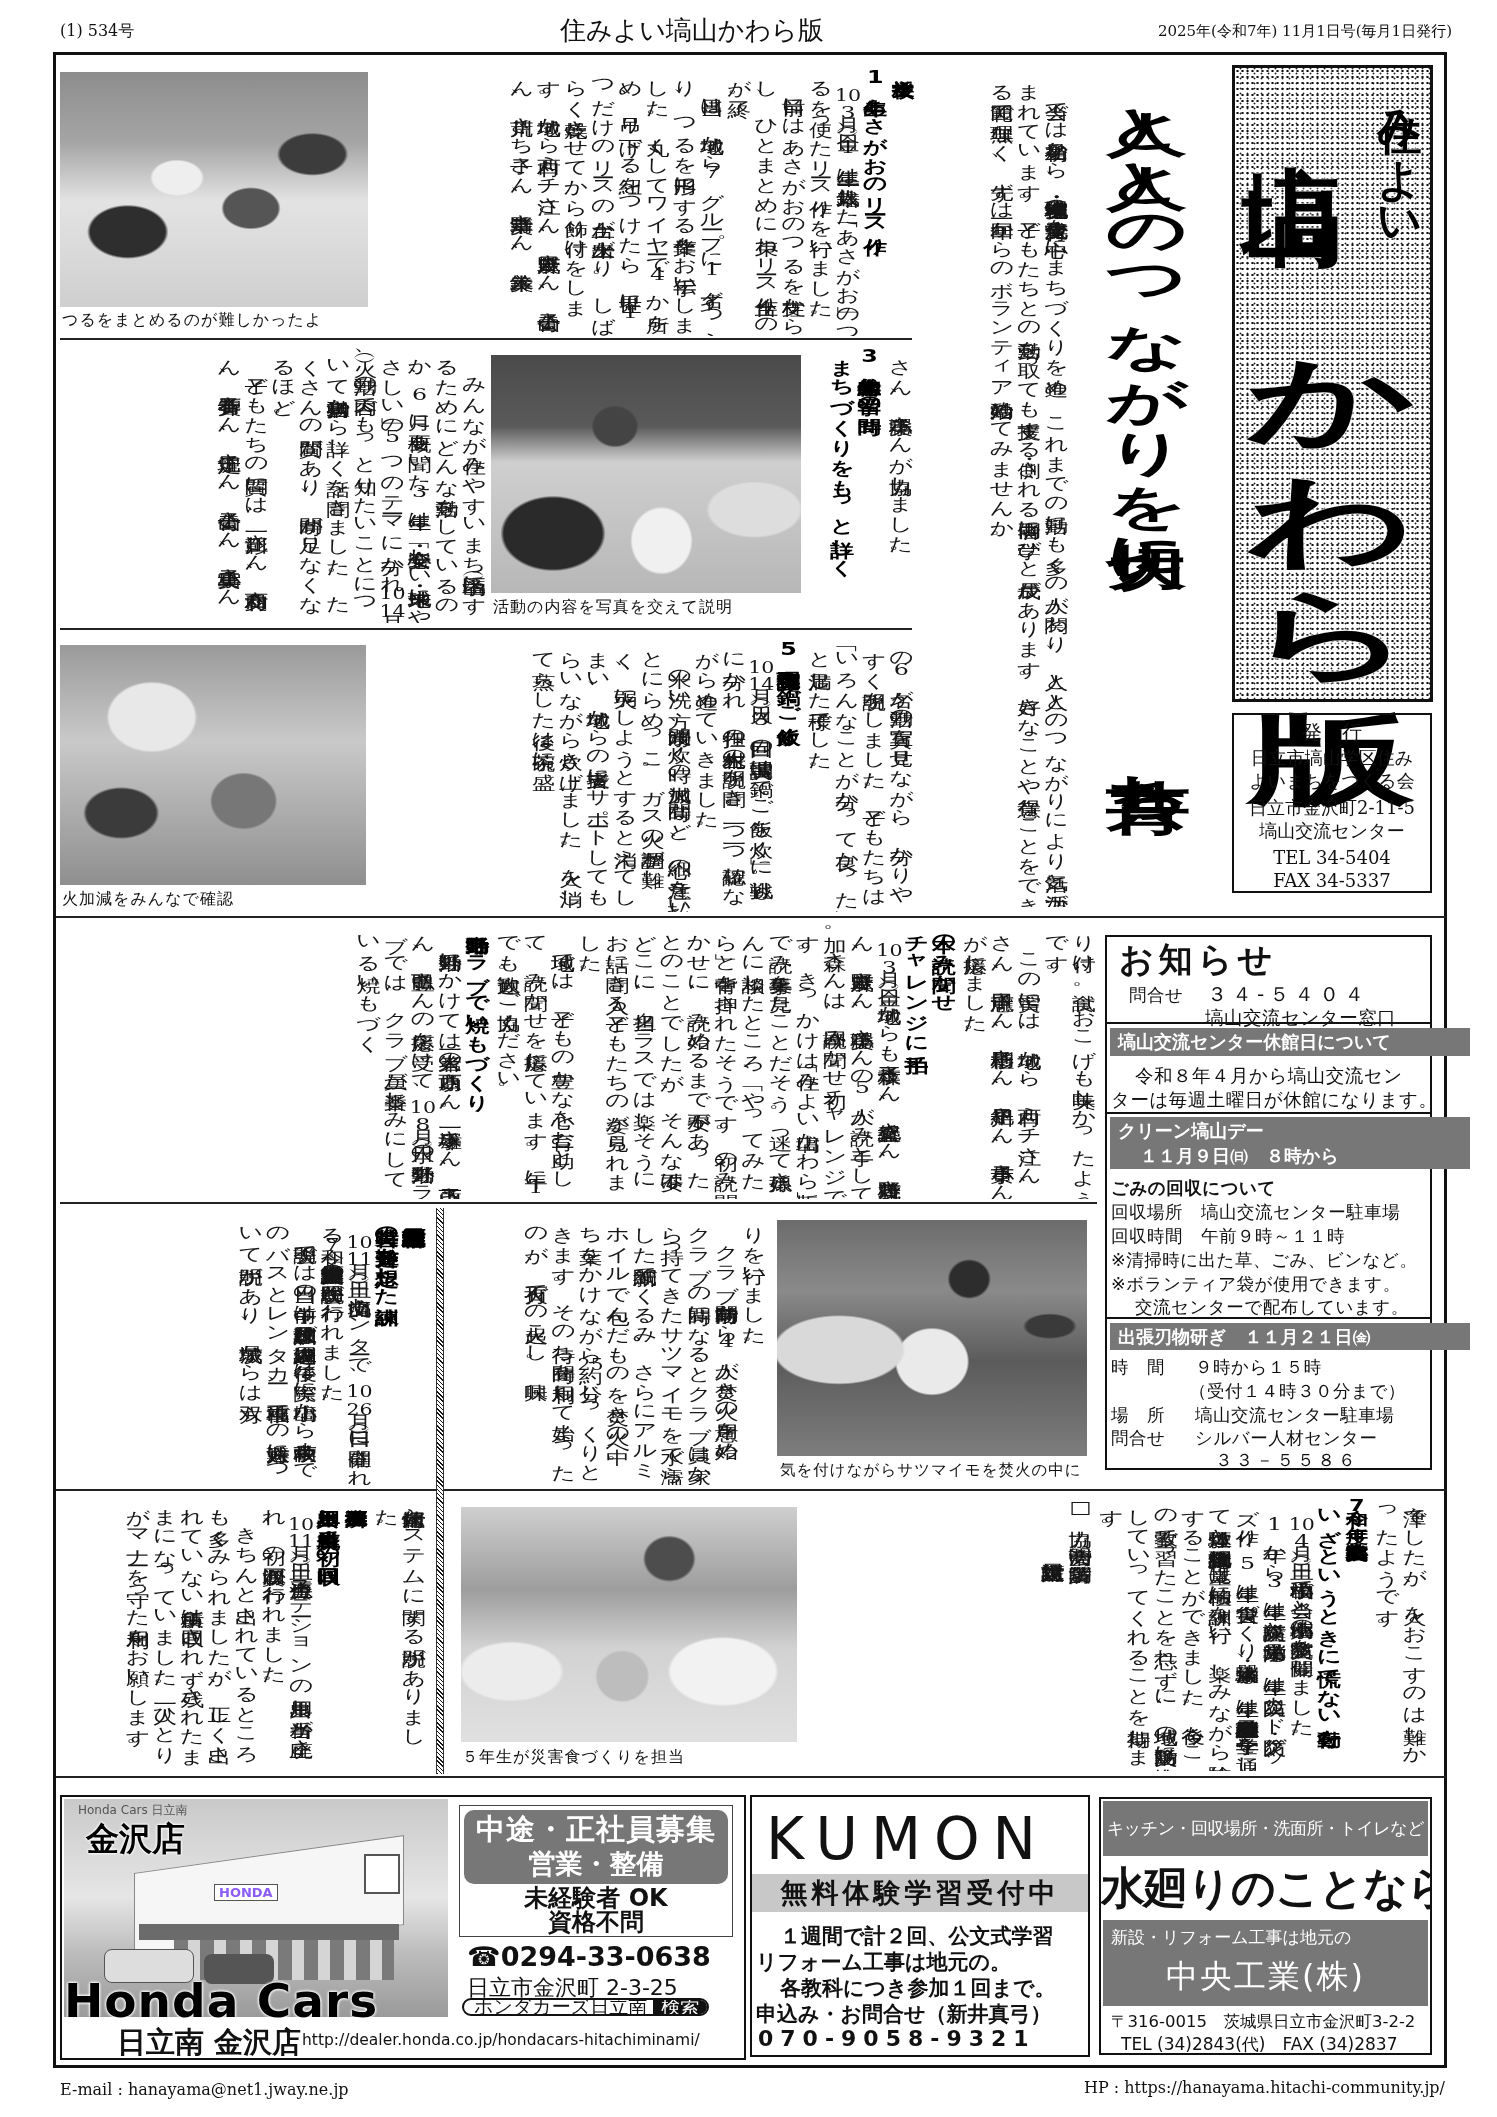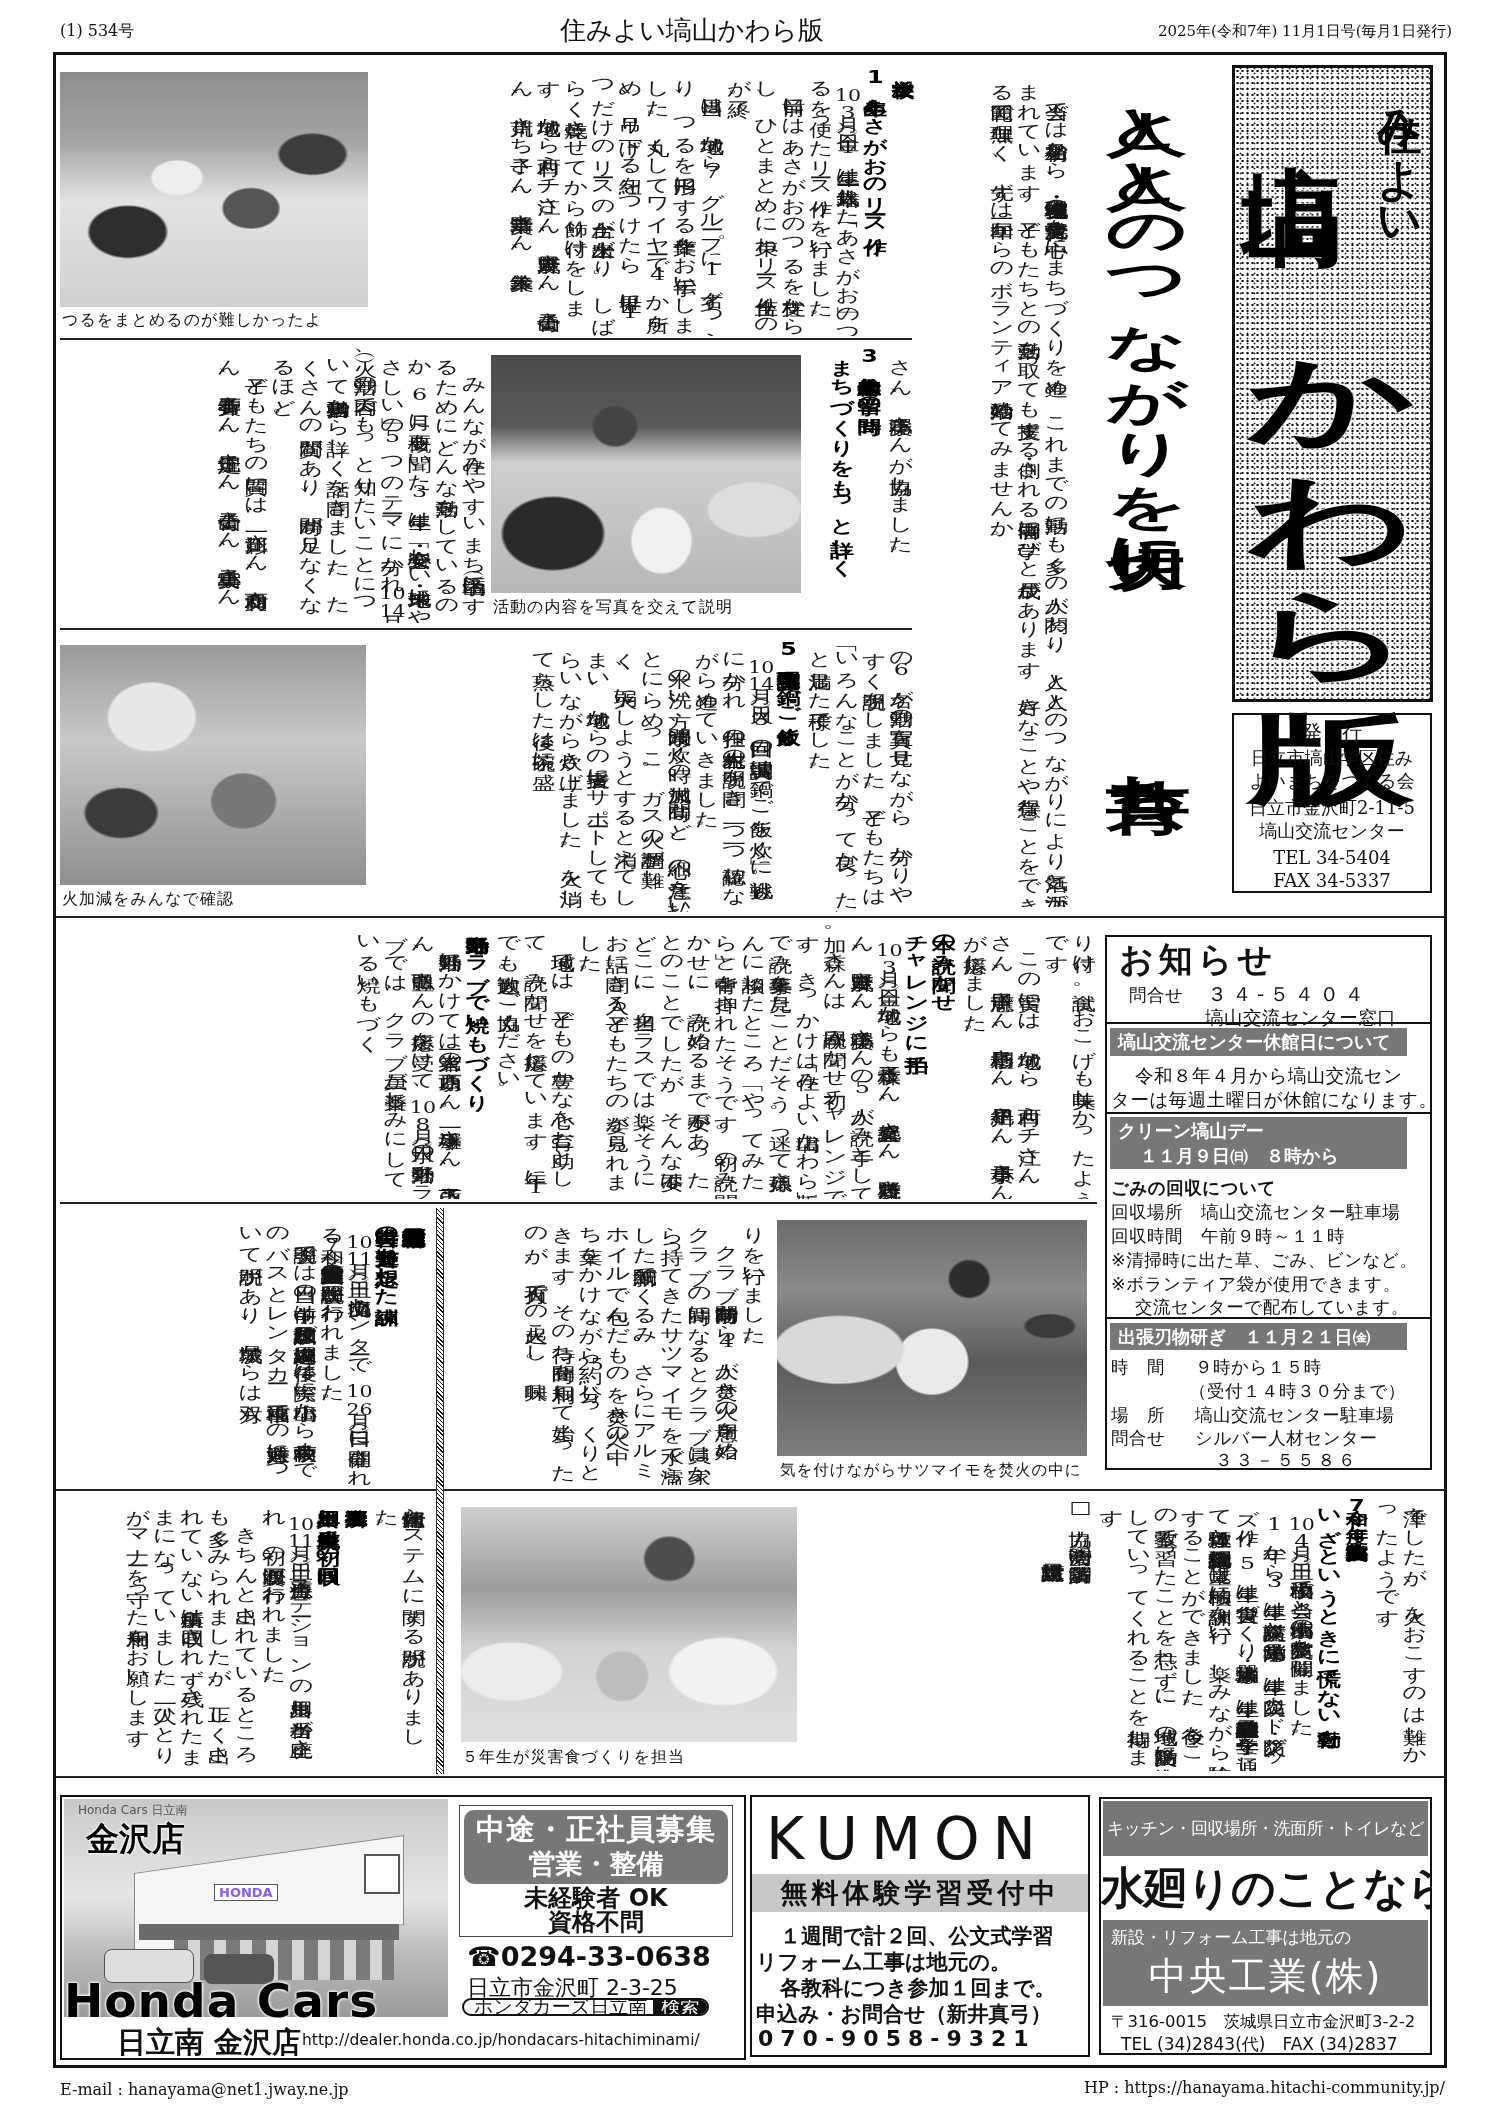--- a/index.html
+++ b/index.html
@@ -37,21 +37,21 @@
   background-size:5px 6px,7px 5px;background-position:0 0,2px 3px}
 .mast-t{position:absolute;writing-mode:vertical-rl;text-orientation:upright;font-weight:bold;color:#000;text-shadow:0 0 3px #fff,0 0 2px #fff;font-family:"DejaVu Serif",serif;line-height:1}
 .headline{position:absolute;writing-mode:vertical-rl;text-orientation:upright;font-family:"DejaVu Sans",sans-serif;font-weight:bold;color:#000;line-height:1;transform:scaleX(1.7);transform-origin:center top}
 
 .pub{position:absolute;left:1232px;top:713px;width:200px;height:180px;border:2px solid #111;text-align:center;font-family:"DejaVu Serif",serif;font-size:18px;line-height:23px;padding-top:6px}
 
 
 .notice{position:absolute;left:1105px;top:935px;width:327px;height:535px;border:2px solid #111;font-family:"DejaVu Sans",sans-serif;color:#111}
 .n-t{position:absolute;white-space:nowrap;font-size:17.5px;letter-spacing:0.5px}
 .n-div{position:absolute;left:0;right:0;height:2px;background:#111}
-.pill{position:absolute;left:3px;width:297px;background:#777;color:#fff;border-radius:0;font-weight:bold;font-size:18px;padding-left:8px;white-space:nowrap}
+.pill{position:absolute;left:3px;width:360px;background:#777;color:#fff;border-radius:0;font-weight:bold;font-size:18px;padding-left:8px;white-space:nowrap}
 
 
 .ad{position:absolute;border:2px solid #111;overflow:hidden;background:#fff}
 .sans{font-family:"DejaVu Sans",sans-serif}
 </style>
 </head>
 <body>
 
 <div class="abs" style="left:60px;top:21px;font-size:16px">(1) 534号</div>
 <div class="abs" style="left:560px;top:13px;width:380px;text-align:left;font-size:26px">住みよい塙山かわら版</div>
@@ -260,20 +260,20 @@
   <div class="abs sans" style="left:28px;top:177px;font-size:21px;font-weight:bold;white-space:nowrap">各教科につき参加１回まで。</div>
   <div class="abs sans" style="left:4px;top:203px;font-size:21px;font-weight:bold;white-space:nowrap">申込み・お問合せ（新井真弓）</div>
   <div class="abs sans" style="left:6px;top:229px;font-size:22px;font-weight:bold;letter-spacing:7px;white-space:nowrap">070-9058-9321</div>
 </div>
 
 <div class="ad" style="left:1099px;top:1797px;width:333px;height:258px">
   <div class="abs sans" style="left:2px;top:2px;width:325px;height:55px;background:#777;color:#fff;font-size:17px;line-height:55px;text-align:center;white-space:nowrap;letter-spacing:-0.5px">キッチン・回収場所・洗面所・トイレなど</div>
   <div class="abs sans" style="left:0;top:60px;width:100%;text-align:left;font-size:44px;font-weight:bold;letter-spacing:-1px;line-height:58px;white-space:nowrap">水廻りのことなら</div>
   <div class="abs" style="left:2px;top:121px;width:325px;height:86px;background:#777">
     <div class="abs sans" style="left:8px;top:6px;font-size:17px;color:#fff;white-space:nowrap">新設・リフォーム工事は地元の</div>
-    <div class="abs sans" style="left:0;top:30px;width:100%;text-align:center;font-size:38px;color:#fff;line-height:52px;white-space:nowrap;letter-spacing:2px">中央工業(株)</div>
+    <div class="abs sans" style="left:0;top:30px;width:100%;text-align:center;font-size:32px;color:#fff;line-height:52px;white-space:nowrap;letter-spacing:2px">中央工業(株)</div>
   </div>
   <div class="abs sans" style="left:10px;top:212px;font-size:16.5px;white-space:nowrap">〒316-0015　茨城県日立市金沢町3-2-2</div>
   <div class="abs sans" style="left:20px;top:234px;font-size:17px;white-space:nowrap">TEL (34)2843(代)　FAX (34)2837</div>
 </div>
 
 <div class="abs" style="left:60px;top:2080px;font-size:16px">E-mail : hanayama@net1.jway.ne.jp</div>
 <div class="abs" style="right:52px;top:2078px;font-size:16px">HP : https://hanayama.hitachi-community.jp/</div>
 
 </body></html>

